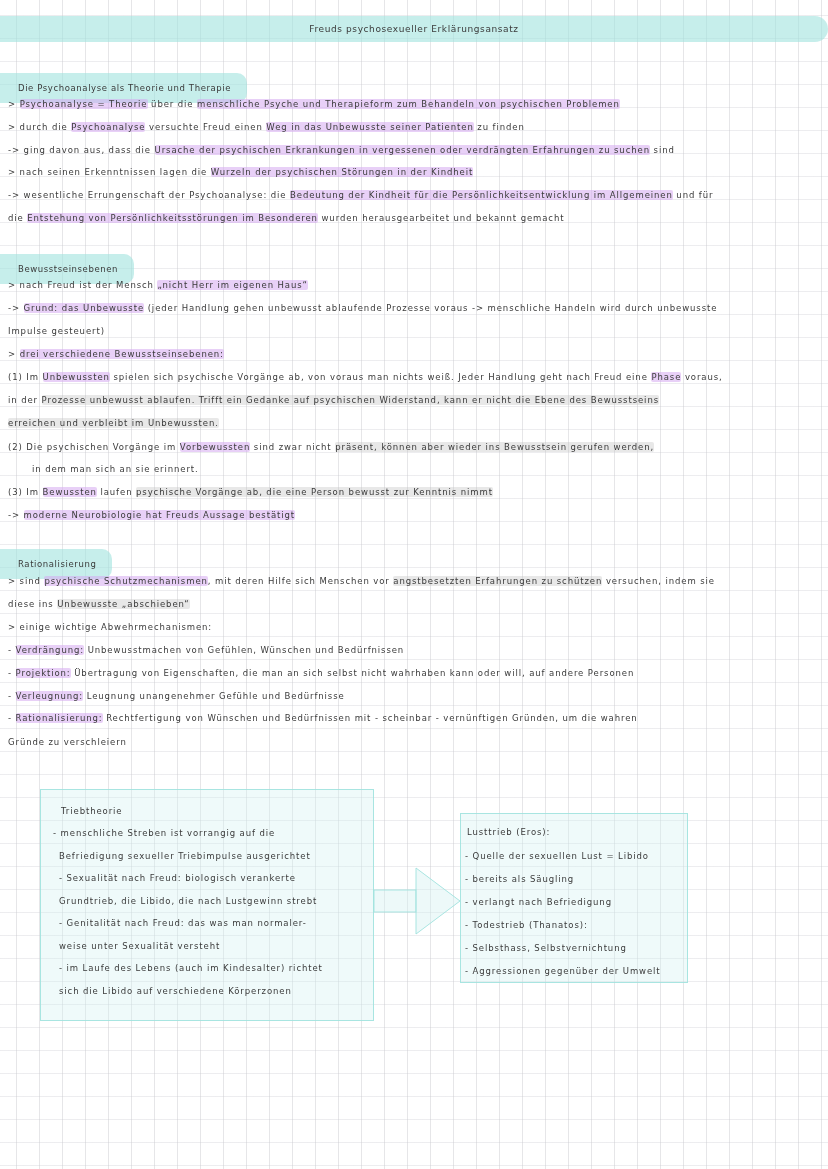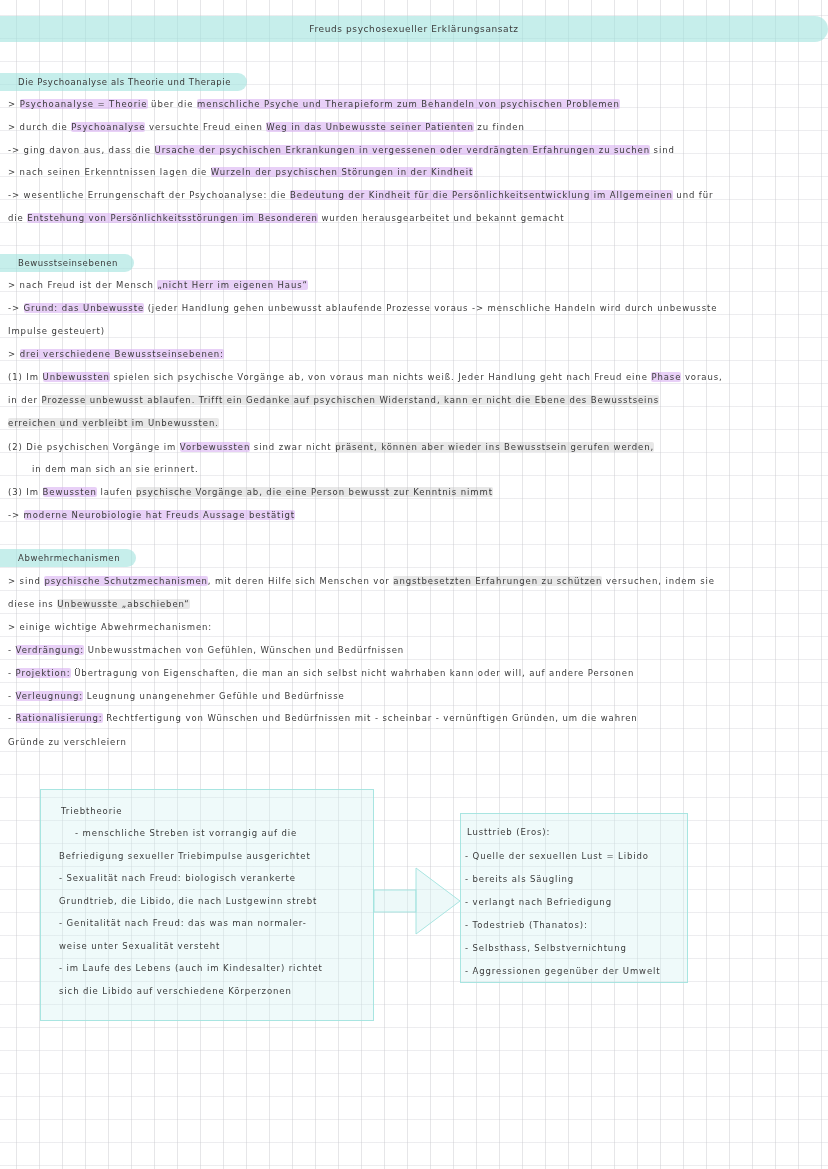--- a/index.html
+++ b/index.html
@@ -15,21 +15,21 @@
       color: #3a3a3a;
     }
     .title-bar {
       position: absolute; left: 0; top: 16px; width: 828px; height: 26px;
       background: rgba(160, 226, 222, 0.6);
       border-radius: 0 14px 14px 0;
       display: flex; align-items: center; justify-content: center;
       font-size: 9px; letter-spacing: 0.6px;
     }
     .heading {
-      position: absolute; left: 0; height: 18px;
+      position: absolute; left: 0; height: 30px;
       background: rgba(160, 226, 222, 0.6);
       border-radius: 0 10px 10px 0;
       display: flex; align-items: center;
       padding-left: 18px; padding-right: 16px;
       font-size: 8.5px; letter-spacing: 0.6px;
     }
     .line {
       position: absolute; white-space: nowrap;
       font-size: 8.5px; letter-spacing: 0.9px; line-height: 12px;
     }
@@ -72,37 +72,37 @@
     <div class="line" style="top: 371px; left: 8px;"><span>   (1) Im </span><span class="hl">Unbewussten</span><span> spielen sich psychische Vorgänge ab, von voraus man nichts weiß. Jeder Handlung geht nach Freud eine </span><span class="hl">Phase</span><span> voraus,</span></div>
     <div class="line" style="top: 394px; left: 8px;"><span>        in der </span><span class="hl"></span><span></span><span class="hg">Prozesse unbewusst ablaufen. Trifft ein Gedanke auf psychischen Widerstand, kann er nicht die Ebene des Bewusstseins</span><span></span></div>
     <div class="line" style="top: 417px; left: 8px;"><span>        </span><span class="hl"></span><span></span><span class="hg">erreichen und verbleibt im Unbewussten.</span><span></span></div>
     <div class="line" style="top: 441px; left: 8px;"><span>   (2) Die psychischen Vorgänge im </span><span class="hl">Vorbewussten</span><span> sind zwar nicht </span><span class="hg">präsent, können aber wieder ins Bewusstsein gerufen werden,</span><span></span></div>
     <div class="line" style="top: 463px; left: 8px; padding-left: 24px;"><span>        in dem man sich an sie erinnert.</span><span class="hl"></span><span></span><span class="hl"></span><span></span></div>
     <div class="line" style="top: 486px; left: 8px;"><span>   (3) Im </span><span class="hl">Bewussten</span><span> laufen </span><span class="hg">psychische Vorgänge ab, die eine Person bewusst zur Kenntnis nimmt</span><span></span></div>
     <div class="line" style="top: 509px; left: 8px;"><span>-&gt; </span><span class="hl">moderne Neurobiologie hat Freuds Aussage bestätigt</span><span></span><span class="hl"></span><span></span></div>
   </div>
 
 <div class="heading" style="top:549px;">
-  <span>Abwehrmechanismen</span>
+  <span>Rationalisierung</span>
 </div>
 <div id="sec-abw">
     <div class="line" style="top: 575px; left: 8px;"><span>&gt; sind </span><span class="hl">psychische Schutzmechanismen</span><span>, mit deren Hilfe sich Menschen vor </span><span class="hg">angstbesetzten Erfahrungen zu schützen</span><span> versuchen, indem sie</span></div>
     <div class="line" style="top: 598px; left: 8px;"><span>   diese ins </span><span class="hl"></span><span></span><span class="hg">Unbewusste „abschieben“</span><span></span></div>
     <div class="line" style="top: 621px; left: 8px;"><span>&gt; einige wichtige Abwehrmechanismen:</span><span class="hl"></span><span></span><span class="hl"></span><span></span></div>
     <div class="line" style="top: 644px; left: 8px;"><span>      - </span><span class="hl">Verdrängung:</span><span> Unbewusstmachen von Gefühlen, Wünschen und Bedürfnissen</span><span class="hl"></span><span></span></div>
     <div class="line" style="top: 667px; left: 8px;"><span>      - </span><span class="hl">Projektion:</span><span> Übertragung von Eigenschaften, die man an sich selbst nicht wahrhaben kann oder will, auf andere Personen</span><span class="hl"></span><span></span></div>
     <div class="line" style="top: 690px; left: 8px;"><span>      - </span><span class="hl">Verleugnung:</span><span> Leugnung unangenehmer Gefühle und Bedürfnisse</span><span class="hl"></span><span></span></div>
     <div class="line" style="top: 712px; left: 8px;"><span>      - </span><span class="hl">Rationalisierung:</span><span> Rechtfertigung von Wünschen und Bedürfnissen mit - scheinbar - vernünftigen Gründen, um die wahren</span><span class="hl"></span><span></span></div>
     <div class="line" style="top: 736px; left: 8px;"><span>                                   Gründe zu verschleiern</span><span class="hl"></span><span></span><span class="hl"></span><span></span></div>
   </div>
 
 <div class="box" style="left:40px; top:789px; width:332px; height:230px;">
   <div class="line" style="left:20px; top:15px;">Triebtheorie</div>
   <div id="trieb-lines">
-      <div class="line" style="top: 37px; left: 34px;">- menschliche Streben ist vorrangig auf die</div>
+      <div class="line" style="top: 37px; left: 12px;">- menschliche Streben ist vorrangig auf die</div>
       <div class="line" style="top: 59.5px; left: 18px;">   Befriedigung sexueller Triebimpulse ausgerichtet</div>
       <div class="line" style="top: 82px; left: 18px;">- Sexualität nach Freud: biologisch verankerte</div>
       <div class="line" style="top: 104.5px; left: 18px;">   Grundtrieb, die Libido, die nach Lustgewinn strebt</div>
       <div class="line" style="top: 127px; left: 18px;">- Genitalität nach Freud: das was man normaler-</div>
       <div class="line" style="top: 149.5px; left: 18px;">   weise unter Sexualität versteht</div>
       <div class="line" style="top: 172px; left: 18px;">- im Laufe des Lebens (auch im Kindesalter) richtet</div>
       <div class="line" style="top: 194.5px; left: 18px;">   sich die Libido auf verschiedene Körperzonen</div>
     </div>
 </div>
 

